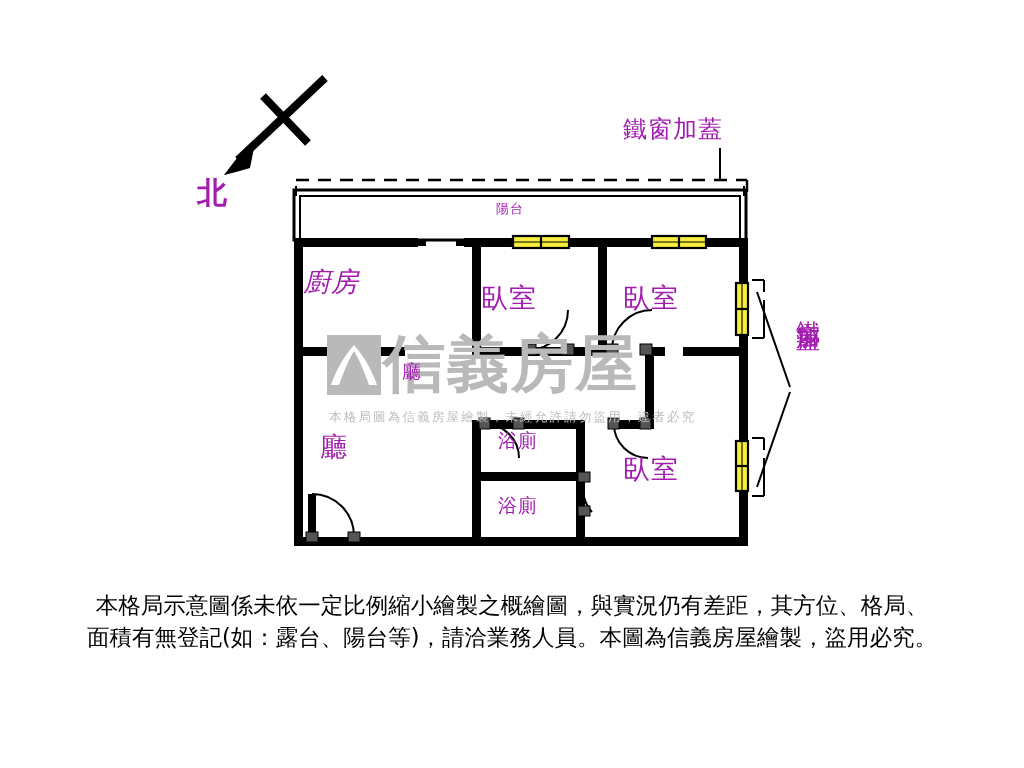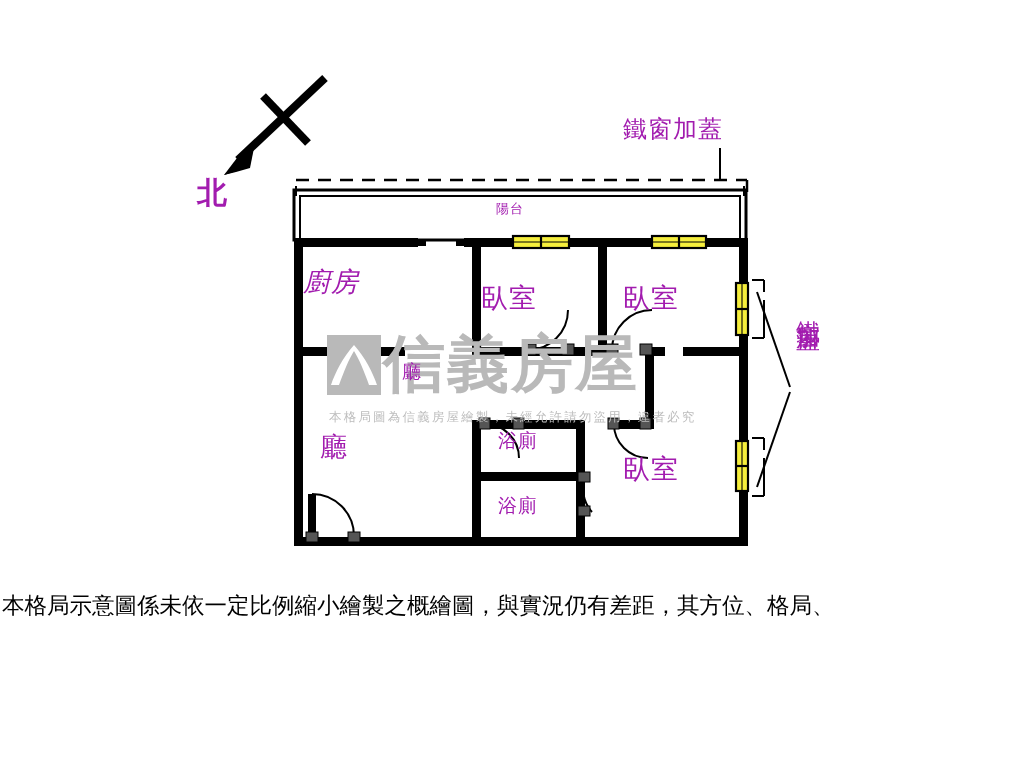--- a/index.html
+++ b/index.html
@@ -94,21 +94,21 @@
     position: absolute;
     left: 2px;
     top: 590px;
     width: 1020px;
     font-size: 22.5px;
     color: #000000;
     line-height: 1.42;
     letter-spacing: 0px;
     font-family: "DejaVu Sans", "Liberation Sans", sans-serif;
   }
-  #disclaimer div { white-space: nowrap; }
+  #disclaimer div { white-space: nowrap; text-align: center; }
 </style>
 </head>
 <body>
 
 <div id="stage">
 
   <svg class="plan-svg" viewBox="0 0 1024 768">
 
     <g>
 
@@ -291,15 +291,16 @@
       <div class="lbl room-lbl" style="left: 651px; top: 297px; transform: translate(-50%, -50%);">臥室</div>
       <div class="lbl room-lbl" style="left: 651px; top: 468px; transform: translate(-50%, -50%);">臥室</div>
       <div class="lbl room-lbl-sm" style="left: 412px; top: 371px; transform: translate(-50%, -50%);">廳</div>
       <div class="lbl room-lbl" style="left: 334px; top: 446px; transform: translate(-50%, -50%);">廳</div>
       <div class="lbl room-lbl-sm" style="left: 518px; top: 440px; transform: translate(-50%, -50%);">浴廁</div>
       <div class="lbl room-lbl-sm" style="left: 518px; top: 505px; transform: translate(-50%, -50%);">浴廁</div>
     </div>
 
   <div id="disclaimer">
     <div>本格局示意圖係未依一定比例縮小繪製之概繪圖，與實況仍有差距，其方位、格局、</div>
+    <div>面積有無登記(如：露台、陽台等)，請洽業務人員。本圖為信義房屋繪製，盜用必究。</div>
   </div>
 
 </div>
 
 </body></html>

